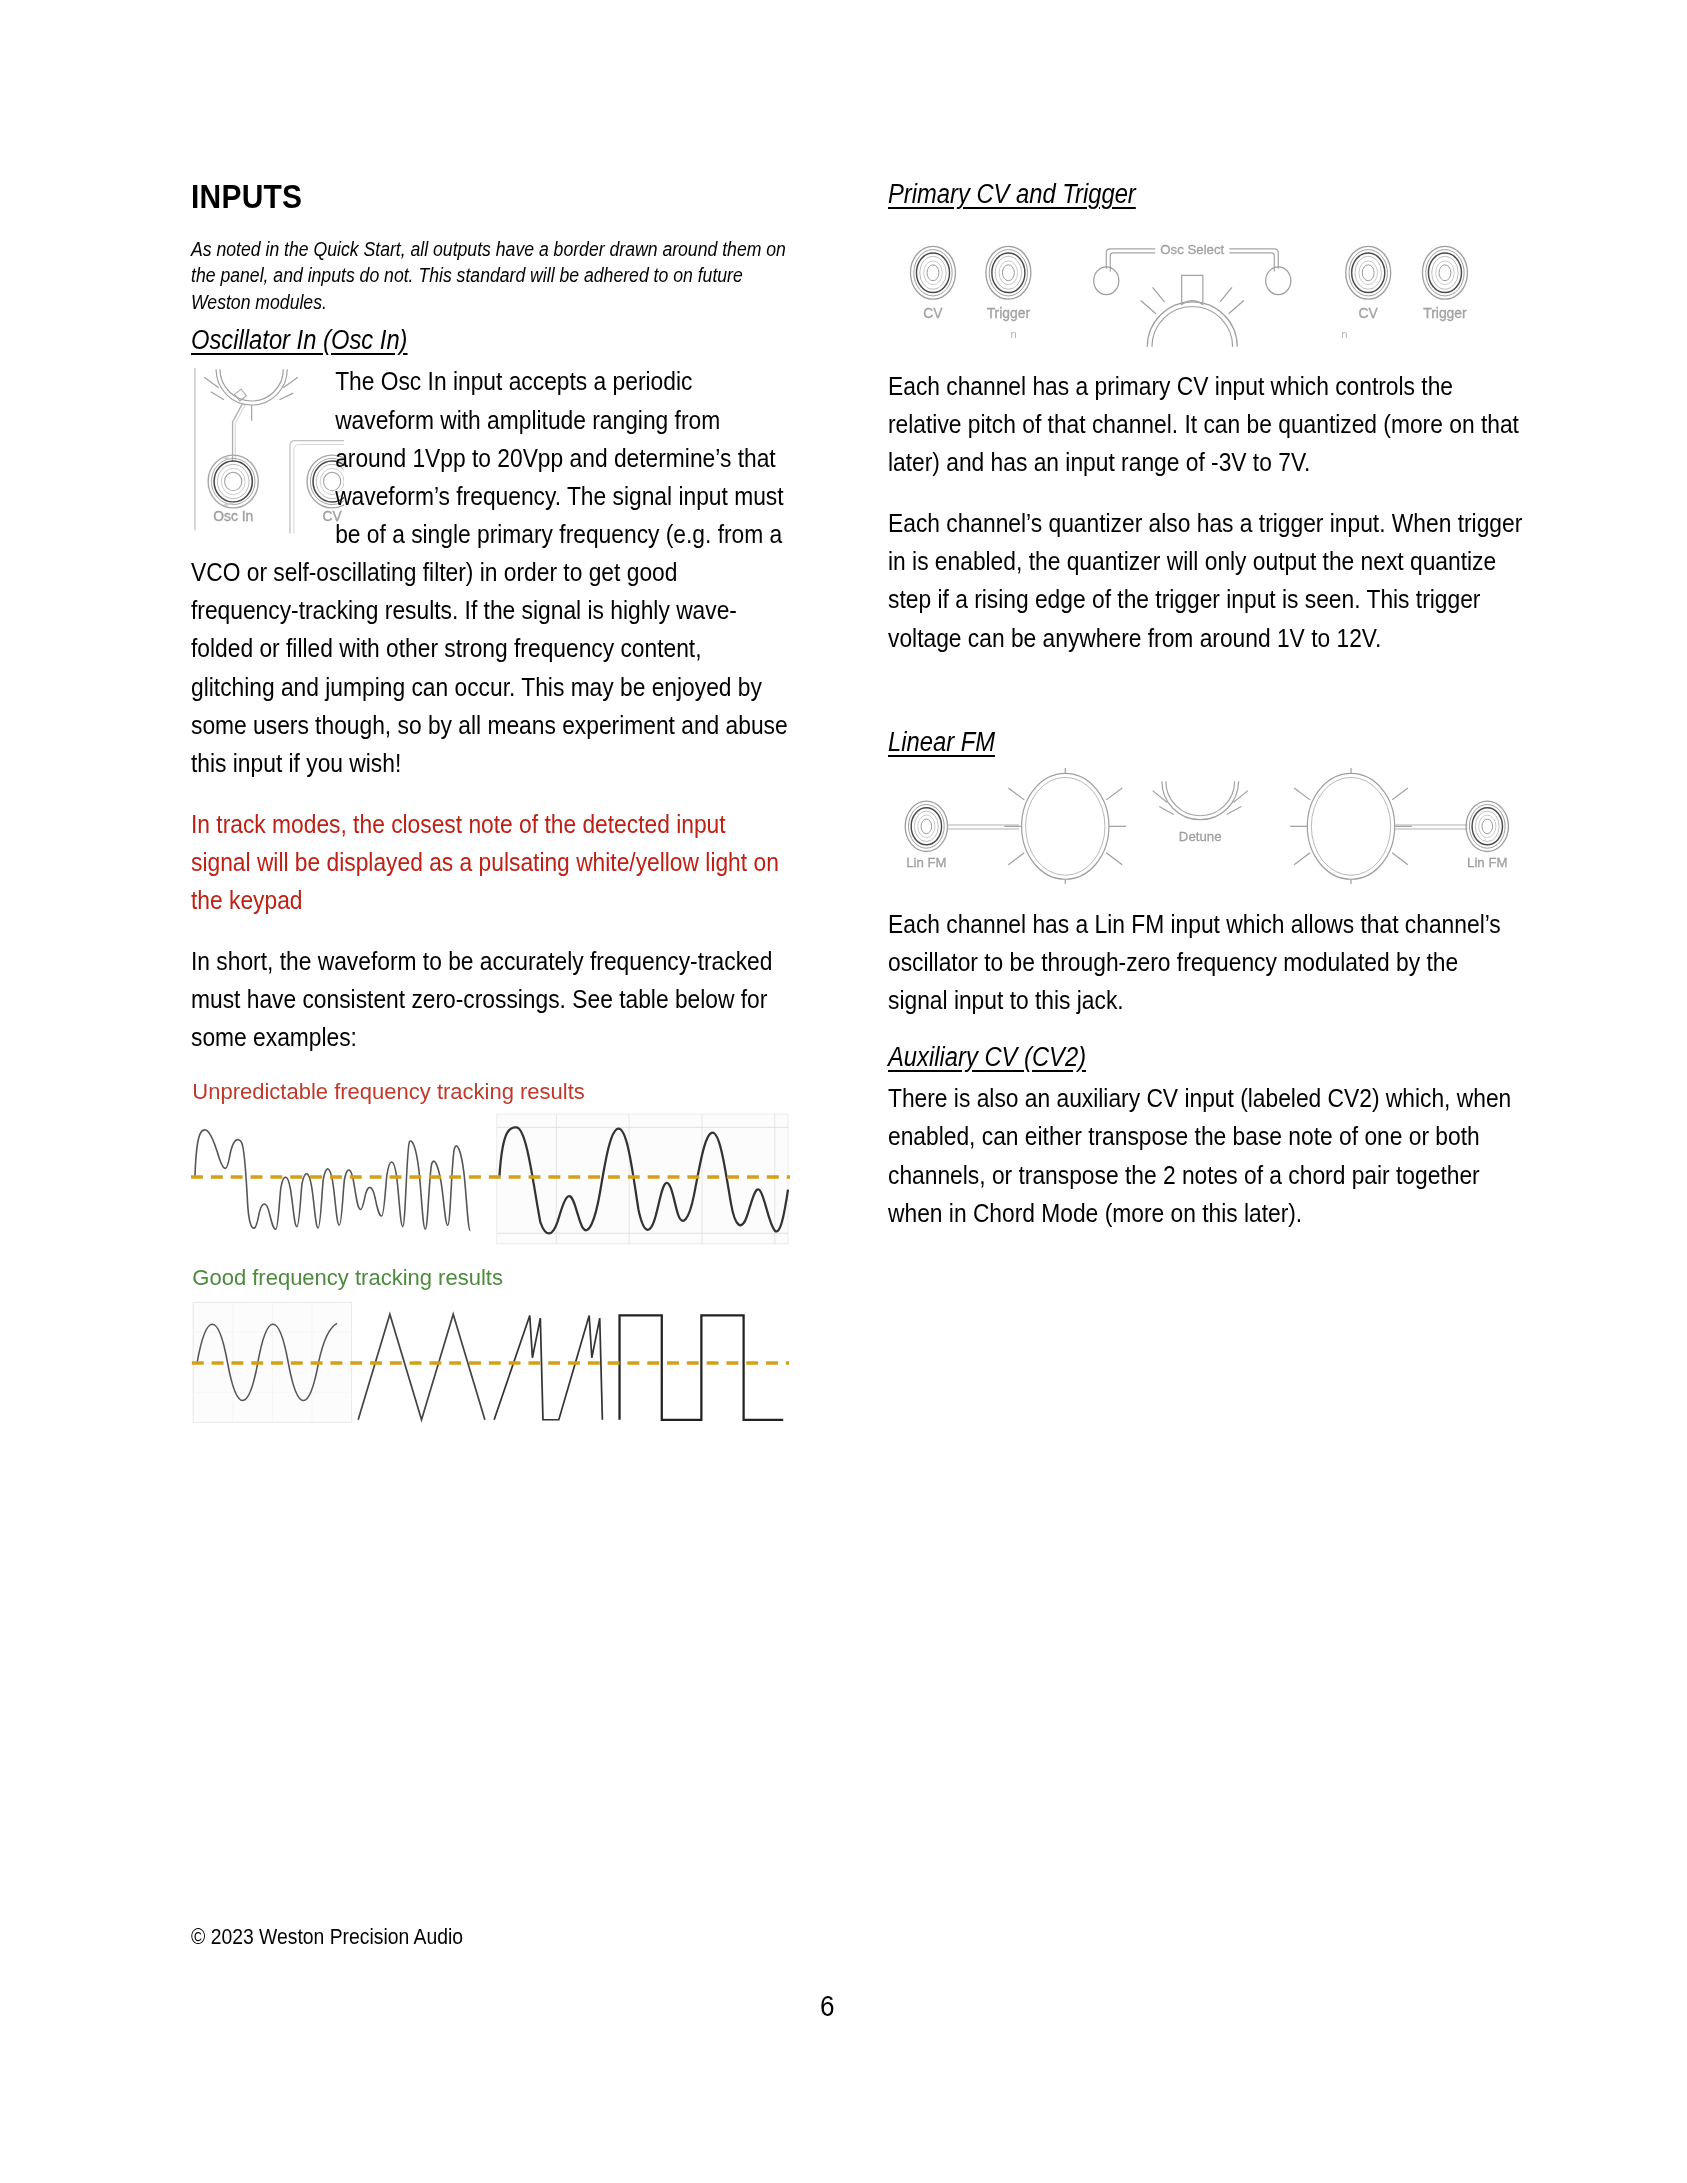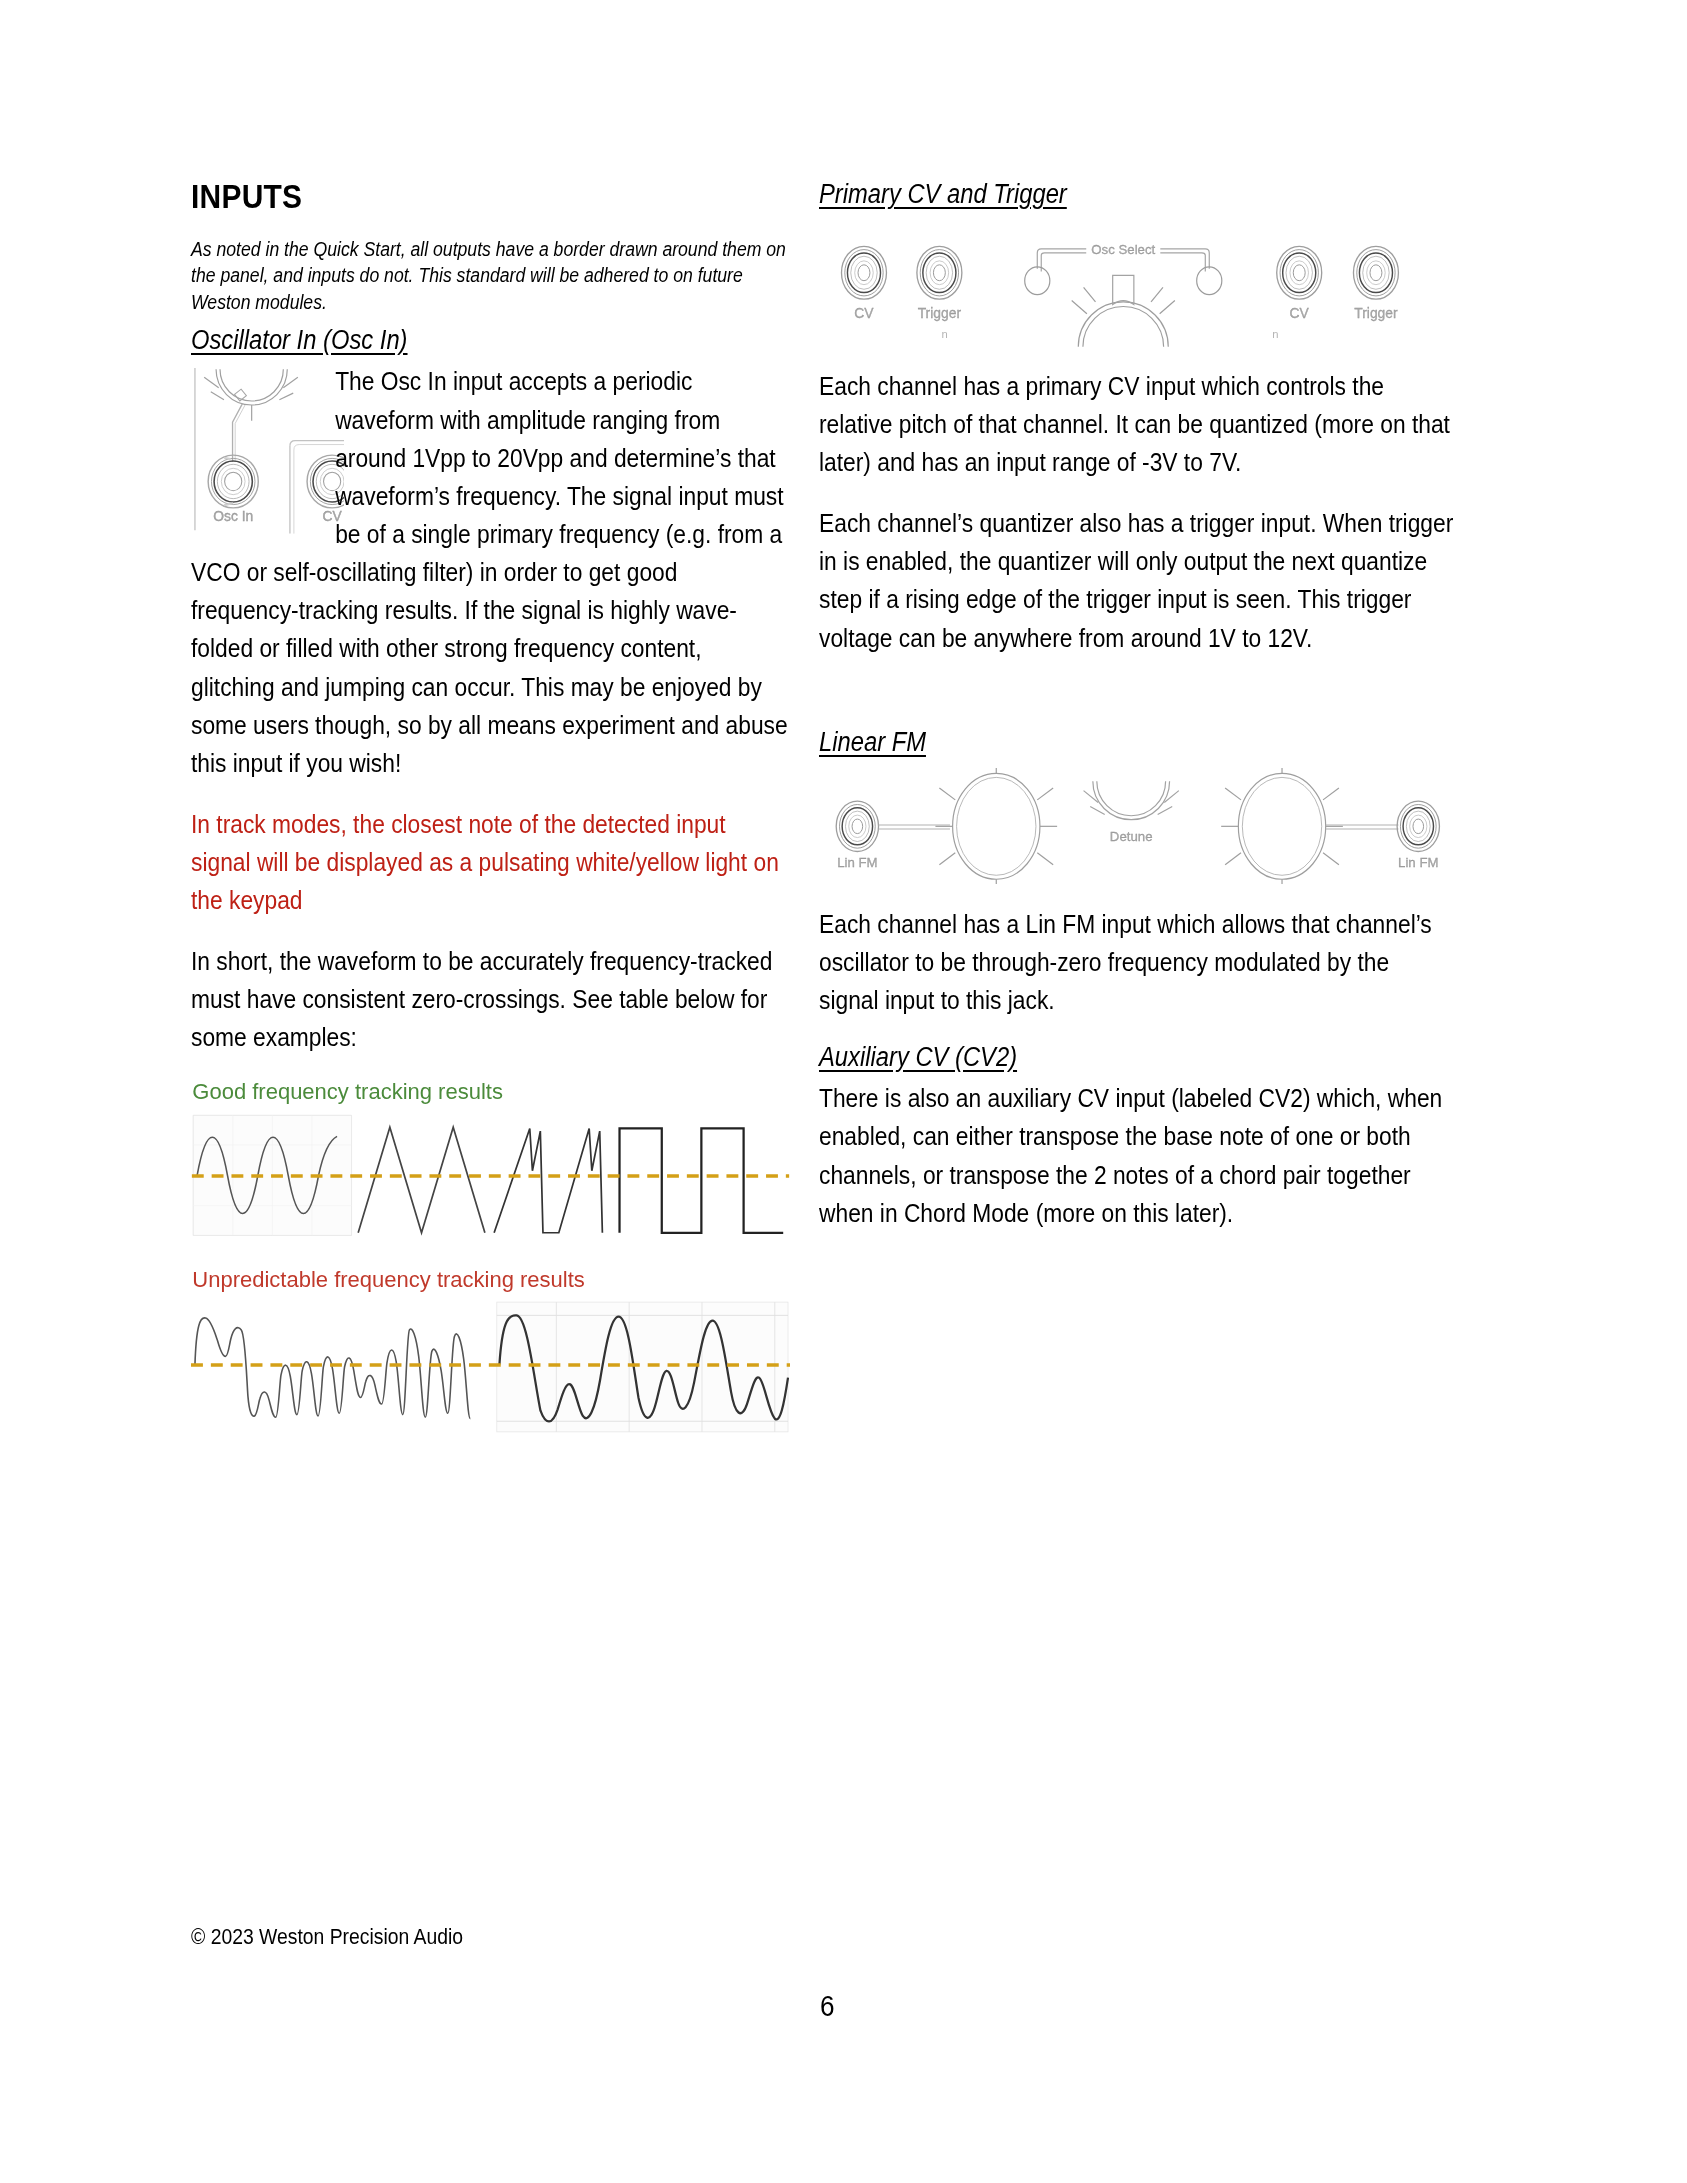--- a/index.html
+++ b/index.html
@@ -1,21 +1,21 @@
 <!DOCTYPE html>
 <html style="font-size:10.6px"><head>
 <meta charset="utf-8">
 <style>
   html,body{margin:0;padding:0;background:#ffffff;}
   body{width:1687px;height:2183px;font-family:"Liberation Sans",sans-serif;color:#000;}
   .page{position:relative;width:1543px;height:2183px;background:#fff;overflow:hidden;}
 
   .col{position:absolute;top:179px;}
   .col-left{left:191px;width:599px;}
-  .col-right{left:819px;width:635px;}
+  .col-right{left:888px;width:635px;}
 
   h1.inputs{
     font-size:34px;font-weight:bold;letter-spacing:0.3px;
     margin:0 0 22.5px 0;line-height:1;
     transform:scaleX(0.88);transform-origin:left center;
   }
 
   .note-italic{
     font-style:italic;font-size:20.5px;line-height:1.30;margin:0 0 4px 0;
     transform:scaleX(0.86);transform-origin:left top;width:116%;
@@ -129,49 +129,20 @@
       </svg>
     </div>
 
     <p class="body">The Osc In input accepts a periodic waveform with amplitude ranging from around 1Vpp to 20Vpp and determine’s that waveform’s frequency. The signal input must be of a single primary frequency (e.g. from a VCO or self-oscillating filter) in order to get good frequency-tracking results. If the signal is highly wave-folded or filled with other strong frequency content, glitching and jumping can occur. This may be enjoyed by some users though, so by all means experiment and abuse this input if you wish!</p>
 
     <div style="clear:both"></div>
 
     <p class="body red">In track modes, the closest note of the detected input signal will be displayed as a pulsating white/yellow light on the keypad</p>
 
     <p class="body">In short, the waveform to be accurately frequency-tracked must have consistent zero-crossings. See table below for some examples:</p>
-
-    <div class="chartblock">
-      <div class="chart-title good">Good frequency tracking results</div>
-      <svg width="599" height="132" viewBox="0 0 905 200">
-
-        <g stroke="#e8e8e8" stroke-width="1">
-          <rect x="2" y="8" width="240" height="182" fill="#fcfcfc"></rect>
-          <line x1="2" y1="8" x2="242" y2="8"></line>
-          <line x1="2" y1="190" x2="242" y2="190"></line>
-          <line x1="2" y1="8" x2="2" y2="190"></line>
-          <line x1="242" y1="8" x2="242" y2="190"></line>
-          <line x1="62" y1="8" x2="62" y2="190" stroke="#f1f1f1"></line>
-          <line x1="122" y1="8" x2="122" y2="190" stroke="#f1f1f1"></line>
-          <line x1="182" y1="8" x2="182" y2="190" stroke="#f1f1f1"></line>
-          <line x1="2" y1="53" x2="242" y2="53" stroke="#f1f1f1"></line>
-          <line x1="2" y1="145" x2="242" y2="145" stroke="#f1f1f1"></line>
-        </g>
-
-        <path fill="none" stroke="#555" stroke-width="2.4" d="M8 99 C22 22 40 22 54 99 C68 176 86 176 100 99 C114 22 132 22 146 99 C160 176 178 176 192 99 C200 62 210 45 220 40"></path>
-
-        <path fill="none" stroke="#444" stroke-width="2.6" d="M252 186 L300 26 L348 186 L396 26 L444 186"></path>
-
-        <path fill="none" stroke="#333" stroke-width="2.6" d="M458 186 L512 28 L516 92 L528 32 L532 186 L556 186 L602 28 L606 92 L618 32 L622 186"></path>
-
-        <path fill="none" stroke="#222" stroke-width="3.4" d="M648 186 L648 28 L712 28 L712 186 L772 186 L772 28 L836 28 L836 186 L896 186"></path>
-
-        <line x1="0" y1="100" x2="905" y2="100" stroke="#D4A017" stroke-width="5" stroke-dasharray="18 12"></line>
-      </svg>
-    </div>
 
     <div class="chartblock" style="margin-top:22.5px;">
       <div class="chart-title bad">Unpredictable frequency tracking results</div>
       <svg width="599" height="136" viewBox="0 0 905 205">
 
         <path fill="none" stroke="#555" stroke-width="2.4" d="M6 100 C8 40 14 28 22 30 C30 32 36 52 40 64 C44 78 48 88 52 88
                  C56 88 58 70 60 62 C64 46 70 40 76 48 C82 56 84 120 86 148
                  C88 172 92 180 96 178 C100 176 102 158 104 152
                  C108 138 114 138 118 154 C122 170 124 180 128 180
                  C132 180 134 126 136 116 C140 96 146 96 150 118
@@ -205,20 +176,49 @@
                  C684 188 694 190 702 160 C708 138 712 112 718 110
                  C726 108 730 140 736 158 C742 176 752 168 760 128
                  C768 88 776 34 788 34 C800 34 808 96 816 142
                  C822 176 832 184 840 160 C846 142 852 116 858 120
                  C866 124 872 170 882 182 C890 190 896 160 902 120"></path>
 
         <line x1="0" y1="101" x2="905" y2="101" stroke="#D4A017" stroke-width="5" stroke-dasharray="18 12"></line>
       </svg>
     </div>
 
+    <div class="chartblock">
+      <div class="chart-title good">Good frequency tracking results</div>
+      <svg width="599" height="132" viewBox="0 0 905 200">
+
+        <g stroke="#e8e8e8" stroke-width="1">
+          <rect x="2" y="8" width="240" height="182" fill="#fcfcfc"></rect>
+          <line x1="2" y1="8" x2="242" y2="8"></line>
+          <line x1="2" y1="190" x2="242" y2="190"></line>
+          <line x1="2" y1="8" x2="2" y2="190"></line>
+          <line x1="242" y1="8" x2="242" y2="190"></line>
+          <line x1="62" y1="8" x2="62" y2="190" stroke="#f1f1f1"></line>
+          <line x1="122" y1="8" x2="122" y2="190" stroke="#f1f1f1"></line>
+          <line x1="182" y1="8" x2="182" y2="190" stroke="#f1f1f1"></line>
+          <line x1="2" y1="53" x2="242" y2="53" stroke="#f1f1f1"></line>
+          <line x1="2" y1="145" x2="242" y2="145" stroke="#f1f1f1"></line>
+        </g>
+
+        <path fill="none" stroke="#555" stroke-width="2.4" d="M8 99 C22 22 40 22 54 99 C68 176 86 176 100 99 C114 22 132 22 146 99 C160 176 178 176 192 99 C200 62 210 45 220 40"></path>
+
+        <path fill="none" stroke="#444" stroke-width="2.6" d="M252 186 L300 26 L348 186 L396 26 L444 186"></path>
+
+        <path fill="none" stroke="#333" stroke-width="2.6" d="M458 186 L512 28 L516 92 L528 32 L532 186 L556 186 L602 28 L606 92 L618 32 L622 186"></path>
+
+        <path fill="none" stroke="#222" stroke-width="3.4" d="M648 186 L648 28 L712 28 L712 186 L772 186 L772 28 L836 28 L836 186 L896 186"></path>
+
+        <line x1="0" y1="100" x2="905" y2="100" stroke="#D4A017" stroke-width="5" stroke-dasharray="18 12"></line>
+      </svg>
+    </div>
+
   </div>
 
   <div class="col col-right">
 
     <h2 class="sub" style="margin-top:0;">Primary CV and Trigger</h2>
 
     <div class="figwrap">
       <svg width="635" height="126" viewBox="0 0 960 190">
 
         <g fill="none">

